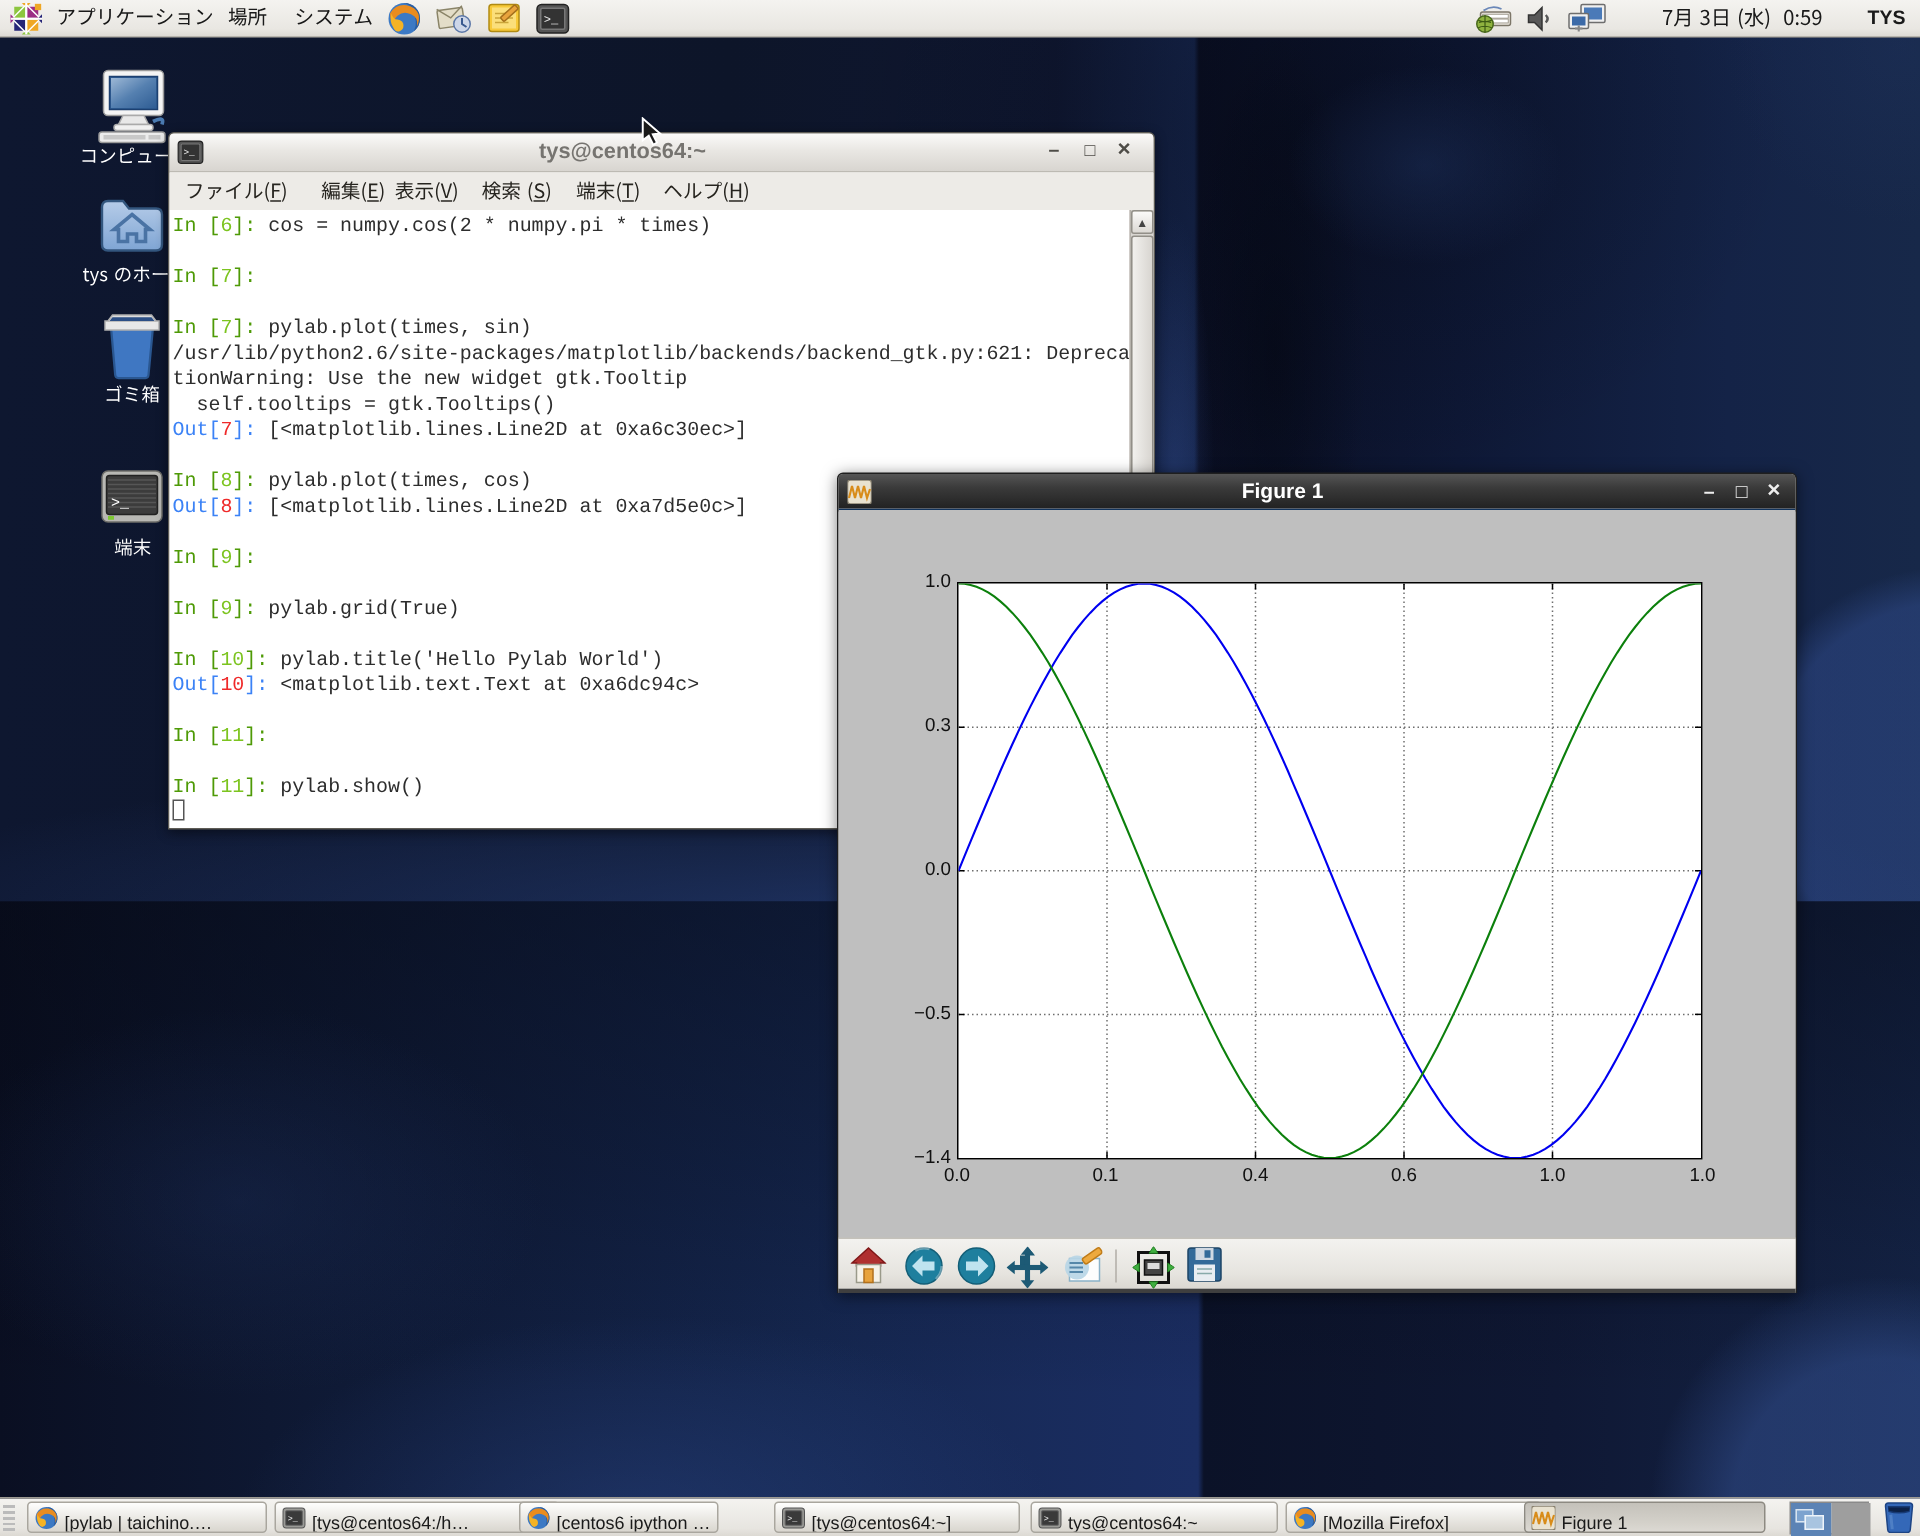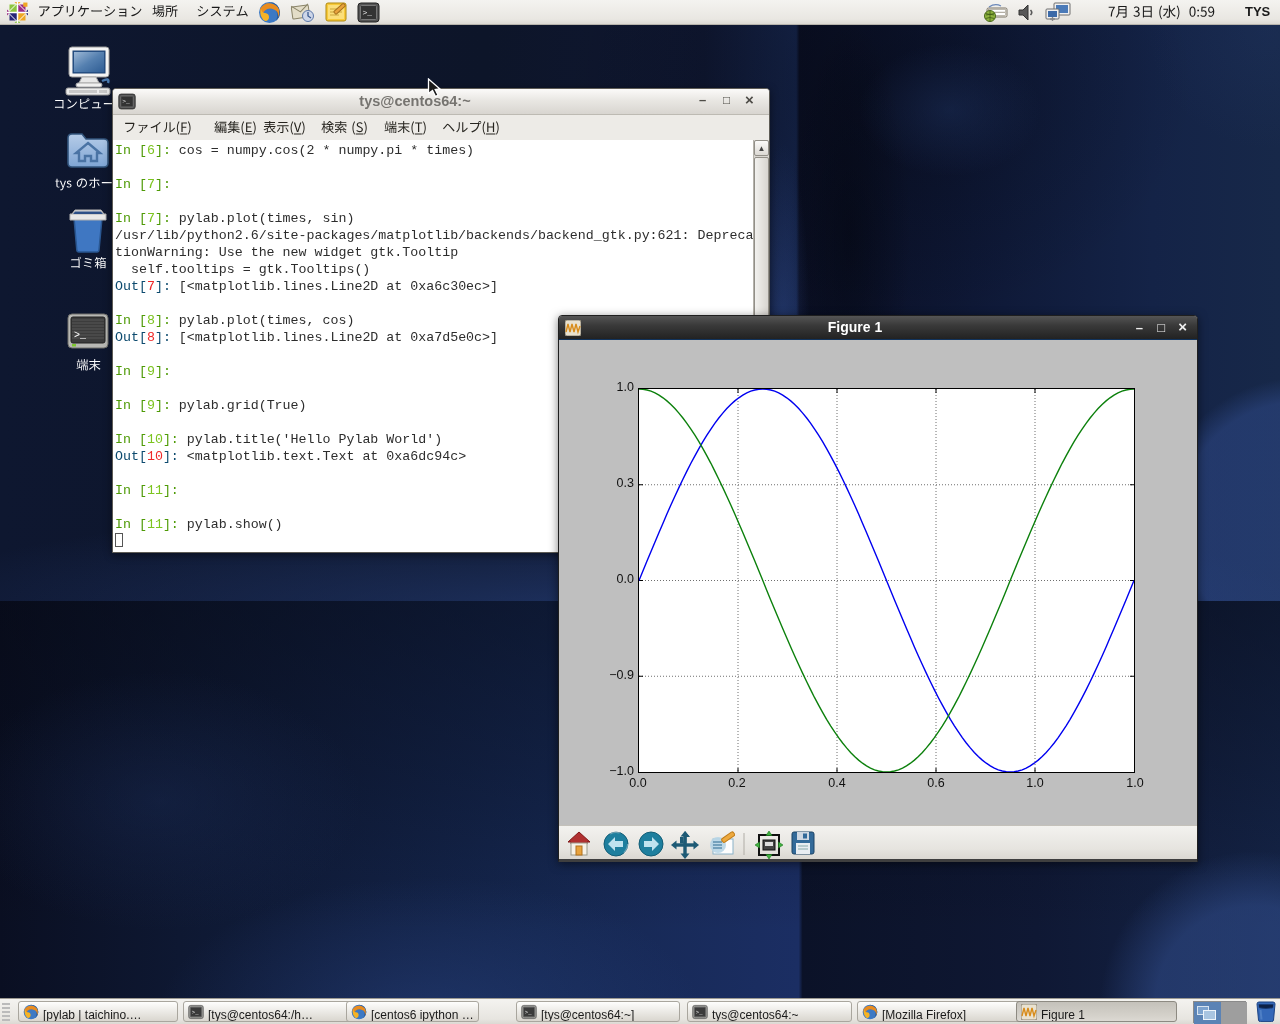--- a/index.html
+++ b/index.html
@@ -60,21 +60,21 @@
 #term .content { position:absolute; left:0; top:51px; width:640px; height:412px;
   background:#fff; font-family:"Liberation Mono", monospace; font-size:13.3px;
   line-height:17px; white-space:pre; color:#2d2d2d; padding:2px 0 0 2px; overflow:hidden; }
 #term .scroll { position:absolute; right:0; top:51px; width:16px; height:412px; background:#d9d6d1; border-left:1px solid #b5b2ab; }
 #term .scroll .btn { position:absolute; top:0; left:0; width:15px; height:16px;
   background:linear-gradient(#fbfaf9,#dcd9d4); border:1px solid #928f88; border-radius:2px;
   font-size:8px; text-align:center; line-height:15px; color:#444; }
 #term .scroll .thumb { position:absolute; top:17px; left:0; width:15px; height:290px;
   background:linear-gradient(to right,#f2f1ee,#d8d5d0); border:1px solid #928f88; border-radius:2px; }
 .ing { color:#4e9a06; } .inn { color:#7cc41f; }
-.outr { color:#0c4a6e; } .outn { color:#ef2929; }
+.outr { color:#3b82f6; } .outn { color:#ef2929; }
 .cursor { display:inline-block; width:8px; height:14px; border:1px solid #555; vertical-align:-2px; }
 
 
 #fig { left:558px; top:315px; width:640px; height:547px;
   border:1px solid #1f1f1f; border-radius:4px 4px 0 0; background:#bfbfbf;
   box-shadow:0 2px 10px rgba(0,0,0,.5); }
 #fig .titlebar { position:absolute; left:0; top:0; width:100%; height:24px;
   background:linear-gradient(#555555, #3a3a3a 40%, #222222);
   border-bottom:1px solid #11335c; border-radius:3px 3px 0 0; }
 #fig .title { position:absolute; top:3px; left:-24px; width:640px; text-align:center;
@@ -332,24 +332,24 @@
             <line x1="491" y1="191.5" x2="495" y2="191.5"></line>
             <line x1="491" y1="287.25" x2="495" y2="287.25"></line>
 </g>
 <polyline fill="none" stroke="#0000f0" stroke-width="1.4" points="0.0,191.5 4.0,181.8 8.0,172.1 12.0,162.5 16.0,153.0 20.0,143.5 24.0,134.2 27.9,125.0 31.9,116.0 35.9,107.2 39.9,98.6 43.9,90.2 47.9,82.1 51.9,74.3 55.9,66.8 59.9,59.6 63.9,52.7 67.9,46.2 71.9,40.1 75.8,34.3 79.8,29.0 83.8,24.1 87.8,19.6 91.8,15.5 95.8,11.9 99.8,8.8 103.8,6.1 107.8,3.9 111.8,2.2 115.8,1.0 119.8,0.2 123.8,0.0 127.7,0.2 131.7,1.0 135.7,2.2 139.7,3.9 143.7,6.1 147.7,8.8 151.7,11.9 155.7,15.5 159.7,19.6 163.7,24.1 167.7,29.0 171.7,34.3 175.6,40.1 179.6,46.2 183.6,52.7 187.6,59.6 191.6,66.8 195.6,74.3 199.6,82.1 203.6,90.2 207.6,98.6 211.6,107.2 215.6,116.0 219.6,125.0 223.5,134.2 227.5,143.5 231.5,153.0 235.5,162.5 239.5,172.1 243.5,181.8 247.5,191.5 251.5,201.2 255.5,210.9 259.5,220.5 263.5,230.0 267.5,239.5 271.5,248.8 275.4,258.0 279.4,267.0 283.4,275.8 287.4,284.4 291.4,292.8 295.4,300.9 299.4,308.7 303.4,316.2 307.4,323.4 311.4,330.3 315.4,336.8 319.4,342.9 323.3,348.7 327.3,354.0 331.3,358.9 335.3,363.4 339.3,367.5 343.3,371.1 347.3,374.2 351.3,376.9 355.3,379.1 359.3,380.8 363.3,382.0 367.3,382.8 371.2,383.0 375.2,382.8 379.2,382.0 383.2,380.8 387.2,379.1 391.2,376.9 395.2,374.2 399.2,371.1 403.2,367.5 407.2,363.4 411.2,358.9 415.2,354.0 419.2,348.7 423.1,342.9 427.1,336.8 431.1,330.3 435.1,323.4 439.1,316.2 443.1,308.7 447.1,300.9 451.1,292.8 455.1,284.4 459.1,275.8 463.1,267.0 467.1,258.0 471.0,248.8 475.0,239.5 479.0,230.0 483.0,220.5 487.0,210.9 491.0,201.2 495.0,191.5"></polyline>
 <polyline fill="none" stroke="#0c800c" stroke-width="1.4" points="0.0,0.0 4.0,0.2 8.0,1.0 12.0,2.2 16.0,3.9 20.0,6.1 24.0,8.8 27.9,11.9 31.9,15.5 35.9,19.6 39.9,24.1 43.9,29.0 47.9,34.3 51.9,40.1 55.9,46.2 59.9,52.7 63.9,59.6 67.9,66.8 71.9,74.3 75.8,82.1 79.8,90.2 83.8,98.6 87.8,107.2 91.8,116.0 95.8,125.0 99.8,134.2 103.8,143.5 107.8,153.0 111.8,162.5 115.8,172.1 119.8,181.8 123.8,191.5 127.7,201.2 131.7,210.9 135.7,220.5 139.7,230.0 143.7,239.5 147.7,248.8 151.7,258.0 155.7,267.0 159.7,275.8 163.7,284.4 167.7,292.8 171.7,300.9 175.6,308.7 179.6,316.2 183.6,323.4 187.6,330.3 191.6,336.8 195.6,342.9 199.6,348.7 203.6,354.0 207.6,358.9 211.6,363.4 215.6,367.5 219.6,371.1 223.5,374.2 227.5,376.9 231.5,379.1 235.5,380.8 239.5,382.0 243.5,382.8 247.5,383.0 251.5,382.8 255.5,382.0 259.5,380.8 263.5,379.1 267.5,376.9 271.5,374.2 275.4,371.1 279.4,367.5 283.4,363.4 287.4,358.9 291.4,354.0 295.4,348.7 299.4,342.9 303.4,336.8 307.4,330.3 311.4,323.4 315.4,316.2 319.4,308.7 323.3,300.9 327.3,292.8 331.3,284.4 335.3,275.8 339.3,267.0 343.3,258.0 347.3,248.8 351.3,239.5 355.3,230.0 359.3,220.5 363.3,210.9 367.3,201.2 371.2,191.5 375.2,181.8 379.2,172.1 383.2,162.5 387.2,153.0 391.2,143.5 395.2,134.2 399.2,125.0 403.2,116.0 407.2,107.2 411.2,98.6 415.2,90.2 419.2,82.1 423.1,74.3 427.1,66.8 431.1,59.6 435.1,52.7 439.1,46.2 443.1,40.1 447.1,34.3 451.1,29.0 455.1,24.1 459.1,19.6 463.1,15.5 467.1,11.9 471.0,8.8 475.0,6.1 479.0,3.9 483.0,2.2 487.0,1.0 491.0,0.2 495.0,0.0"></polyline>
 </svg>
       </div>
     <div class="ytick" style="top:39px">1.0</div>
     <div class="ytick" style="top:135px">0.3</div>
     <div class="ytick" style="top:231px">0.0</div>
-    <div class="ytick" style="top:327px">−0.9</div>
-    <div class="ytick" style="top:423px">−1.0</div>
+    <div class="ytick" style="top:327px">−0.5</div>
+    <div class="ytick" style="top:423px">−1.4</div>
     <div class="xtick" style="left:59px">0.0</div>
-    <div class="xtick" style="left:158px">0.2</div>
+    <div class="xtick" style="left:158px">0.1</div>
     <div class="xtick" style="left:258px">0.4</div>
     <div class="xtick" style="left:357px">0.6</div>
     <div class="xtick" style="left:456px">1.0</div>
     <div class="xtick" style="left:556px">1.0</div>
     <div class="abs" style="left:0;top:518px;width:638px;height:3px;background:#3f3f3f"></div>
     <div id="figtool">
         <svg style="left:8px" width="24" height="26" viewBox="0 0 24 26">
   <polygon points="12,1 23,11 20,11 20,13 4,13 4,11 1,11" fill="#b03030" stroke="#801818" stroke-width="1"></polygon>
   <rect x="4" y="12" width="16" height="12" fill="#f6f2e8" stroke="#9a9a8a" stroke-width="1"></rect>
   <rect x="9" y="15" width="6" height="9" fill="#e8a33d" stroke="#b2701c" stroke-width="1"></rect>

